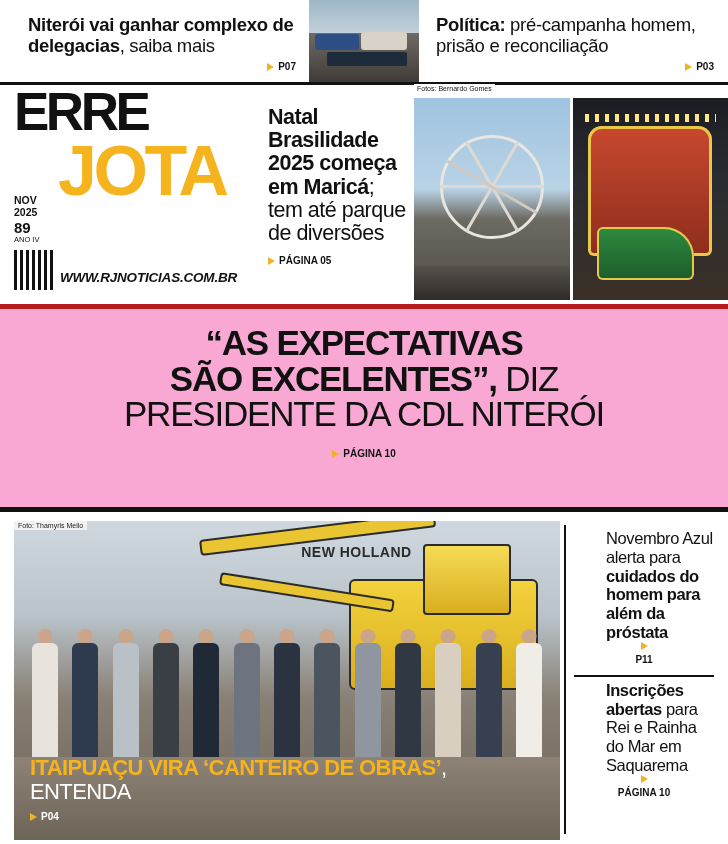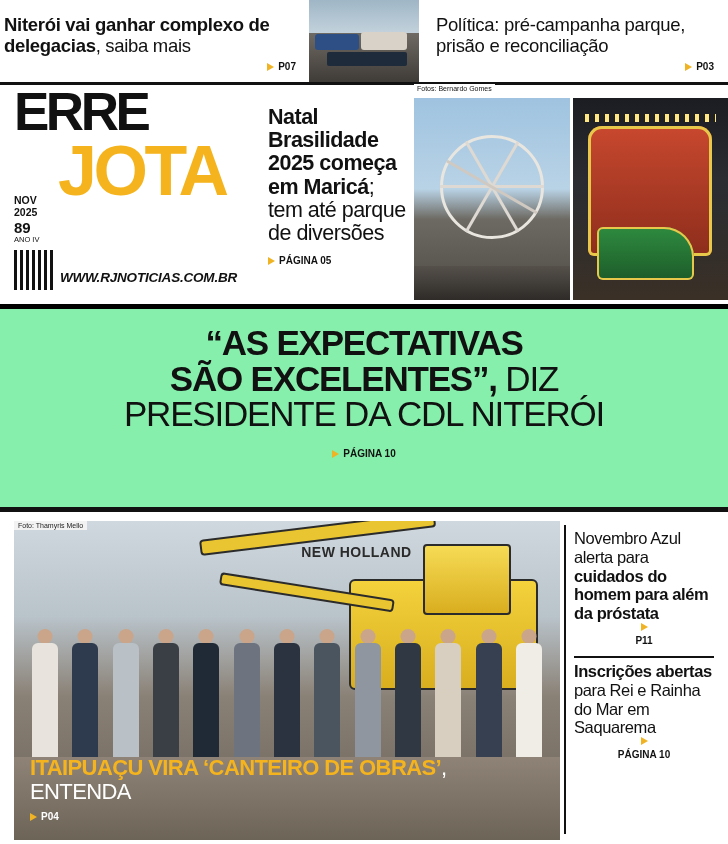--- a/index.html
+++ b/index.html
@@ -10,39 +10,39 @@
     overflow: hidden;
   }
   .page { position: relative; width: 728px; height: 844px; background: #fff; }
 
   
   .topstrip {
     position: absolute; top: 0; left: 0; width: 728px; height: 82px;
     display: flex; align-items: stretch;
   }
   .top-left {
-    width: 308px; padding: 14px 10px 0 4px; position: relative;
+    width: 308px; padding: 14px 10px 0 28px; position: relative;
   }
   .top-left .headline {
     font-size: 18.5px; font-weight: bold; line-height: 1.14; color: #111;
     letter-spacing: -0.3px;
   }
   .top-left .headline .light { font-weight: normal; }
   .top-photo {
     width: 112px; background: #6d7b86; overflow: hidden; position: relative;
     border-left: 1px solid #fff; border-right: 1px solid #fff;
   }
   .top-right {
     flex: 1; padding: 14px 14px 0 16px; position: relative;
   }
   .top-right .headline {
     font-size: 18.5px; line-height: 1.14; color: #111; letter-spacing: -0.3px;
     font-weight: normal;
   }
-  .top-right .headline b { font-weight: normal; }
+  .top-right .headline b { font-weight: bold; }
   .pageref {
     display: flex; align-items: center; gap: 4px;
     font-size: 10px; font-weight: bold; color: #111; margin-top: 5px;
   }
   .tri {
     width: 0; height: 0; border-top: 4.5px solid transparent;
     border-bottom: 4.5px solid transparent; border-left: 7px solid #f0b323;
     display: inline-block;
   }
   .top-left .pageref { position: absolute; right: 12px; bottom: 10px; }
@@ -139,21 +139,21 @@
     box-shadow: inset 0 0 0 2px #e8c84a;
   }
   .ride-lights {
     position: absolute; left: 8%; top: 8%; width: 84%; height: 8px;
     background: repeating-linear-gradient(90deg,#ffe680 0 4px, transparent 4px 10px);
   }
 
   
   .banner {
     position: absolute; top: 304px; left: 0; width: 728px; height: 208px;
-    background: #86efac; border-top: 5px solid #000000; border-bottom: 5px solid #111;
+    background: #f9a8d4; border-top: 5px solid #b91c1c; border-bottom: 5px solid #111;
     padding: 16px 18px 0 18px; text-align: center;
   }
   .banner h1 {
     font-size: 35px; line-height: 1.02; color: #111; letter-spacing: -1.2px;
     font-weight: normal;
   }
   .banner h1 b { font-weight: bold; }
   .banner .pageref { justify-content: center; margin-top: 16px; }
 
   
@@ -220,20 +220,21 @@
   .photo-headline .pageref { color: #fff; margin-top: 6px; }
   .photo-headline .pageref span { color: #fff; }
 
   .right-col {
     flex: 1; padding: 8px 14px 0 10px; position: relative;
   }
   .side-item { padding-top: 4px; }
   .side-item .txt {
     font-size: 16.5px; line-height: 1.14; color: #111; letter-spacing: -0.4px;
     font-weight: normal;
+    margin-left: 32px;
   }
   .side-item .txt b { font-weight: bold; }
   .side-item .pageref { margin-top: 0; flex-direction: column; }
   .side-sep { border-top: 2px solid #111; margin: 10px 0 0 0; }
   .vrule {
     position: absolute; left: 0; top: 8px; bottom: 10px; width: 2px; background: #111;
   }
 </style>
 </head>
 <body>
@@ -254,21 +255,21 @@
     <div class="top-photo">
       <div style="position:absolute;left:0;right:0;top:0;height:40%;background:linear-gradient(#9fb6c6,#c3d2dc)"></div>
       <div style="position:absolute;left:0;right:0;bottom:0;height:60%;background:linear-gradient(#6f6a63,#3f3b37)"></div>
       <div style="position:absolute;left:6px;top:34px;width:44px;height:16px;background:#2e4f86;border-radius:3px"></div>
       <div style="position:absolute;left:52px;top:32px;width:46px;height:18px;background:#d8d2c8;border-radius:3px"></div>
       <div style="position:absolute;left:18px;top:52px;width:80px;height:14px;background:#1d2b3a;border-radius:2px"></div>
     </div>
 
     <div class="top-right">
       <div class="headline">
-        <b>Política:</b><span> pré-campanha parque, prisão e reconciliação</span>
+        <b>Política:</b><span> pré-campanha homem, prisão e reconciliação</span>
       </div>
       <div class="pageref">
         <i class="tri"></i>
         <span>P03</span>
       </div>
     </div>
   </div>
 
   <div class="rule-thick" style="top:82px;height:3px"></div>
 

